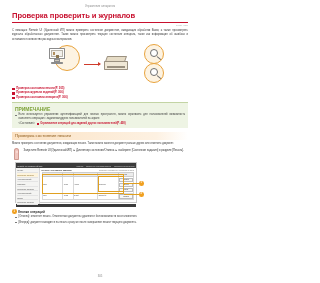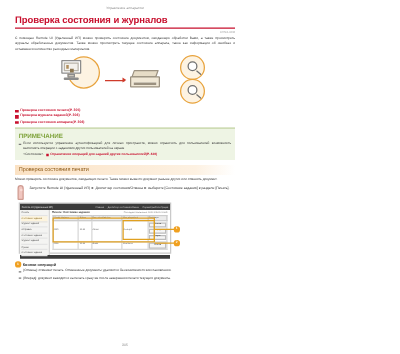--- a/index.html
+++ b/index.html
@@ -273,21 +273,21 @@
   }
 </style>
 </head>
 <body>
 
 <div class="page">
 
   <div class="running-head">Управление аппаратом</div>
 
   <div>
-    <div class="title">Проверка состояния и журналов</div>
+    <div class="title">Проверка проверить и журналов</div>
     <div class="title-rule"></div>
   </div>
 
   <div class="refcode">0XS4-0F8</div>
 
   <div class="intro">
     <p>С помощью Remote UI (Удаленный ИП) можно проверить состояние документов, ожидающих обработки Вами, а также просмотреть журналы обработанных документов. Также можно просмотреть текущее состояние аппарата, такое как информация об ошибках и оставшееся количество расходных материалов.</p>
   </div>
 
   <div class="figure">

